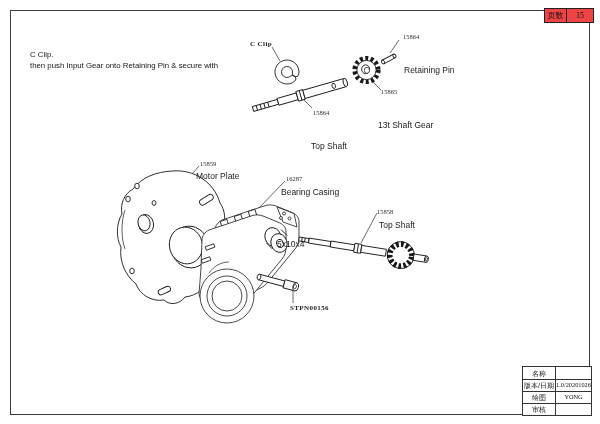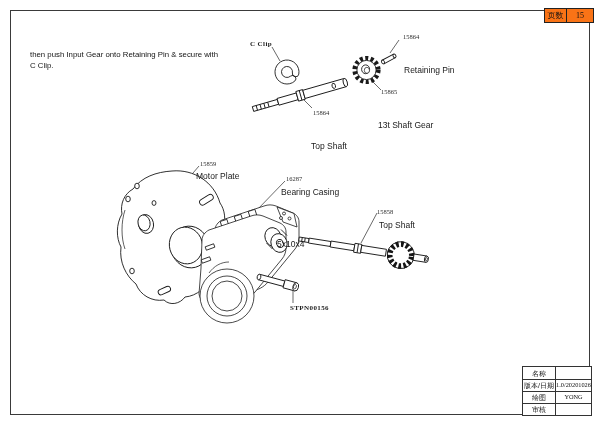--- a/index.html
+++ b/index.html
@@ -1,21 +1,21 @@
 <!DOCTYPE html>
 <html><head>
 <meta charset="utf-8">
 <style>
   html,body{margin:0;padding:0;background:#fff;}
   .canvas{position:relative;width:600px;height:424px;background:#ffffff;
           font-family:"Liberation Sans",sans-serif;overflow:hidden;color:#111;}
   .frame{position:absolute;left:10px;top:10px;width:580px;height:405px;
          border:1.2px solid #3a3a3a;box-sizing:border-box;}
   .pagebox{position:absolute;left:544px;top:8px;height:15px;display:flex;
-           border:1.6px solid #222;background:#f97316;box-sizing:border-box;}
+           border:1.6px solid #222;background:#ef4444;box-sizing:border-box;}
   .pagebox .pcell{display:flex;align-items:center;justify-content:center;
            font-size:8px;line-height:1;}
   .pagebox .pcell.lab{width:21px;border-right:1.4px solid #222;}
   .pagebox .pcell.num{width:26px;font-family:"Liberation Serif",serif;}
   .note{position:absolute;left:30px;top:49px;font-size:7.8px;line-height:11px;color:#141414;}
   .lbl-name{position:absolute;font-size:8.5px;line-height:9px;color:#1a1a1a;white-space:nowrap;margin-top:24px;}
   .lbl-num{position:absolute;font-family:"Liberation Serif",serif;font-size:6.5px;
            line-height:7px;color:#2e2e2e;white-space:nowrap;}
   .lbl-serif{position:absolute;font-family:"Liberation Serif",serif;font-size:7px;
            letter-spacing:.4px;line-height:8px;color:#222;white-space:nowrap;font-weight:bold;}
@@ -35,22 +35,22 @@
 <div class="canvas">
 
   <div class="frame"></div>
 
   <div class="pagebox">
     <div class="pcell lab">页数</div>
     <div class="pcell num">15</div>
   </div>
 
   <div class="note">
+    <div>C Clip.</div>
     <div>then push Input Gear onto Retaining Pin &amp; secure with</div>
-    <div>C Clip.</div>
   </div>
 
   <svg width="600" height="424" viewBox="0 0 600 424">
 
     <g stroke="#2a2a2a" stroke-width="0.7">
       <line x1="272" y1="47" x2="280" y2="61"></line>
       <line x1="399" y1="40" x2="390" y2="53"></line>
       <line x1="381" y1="90" x2="372" y2="81"></line>
       <line x1="312" y1="108" x2="302" y2="98"></line>
       <line x1="199" y1="166" x2="169" y2="201"></line>

